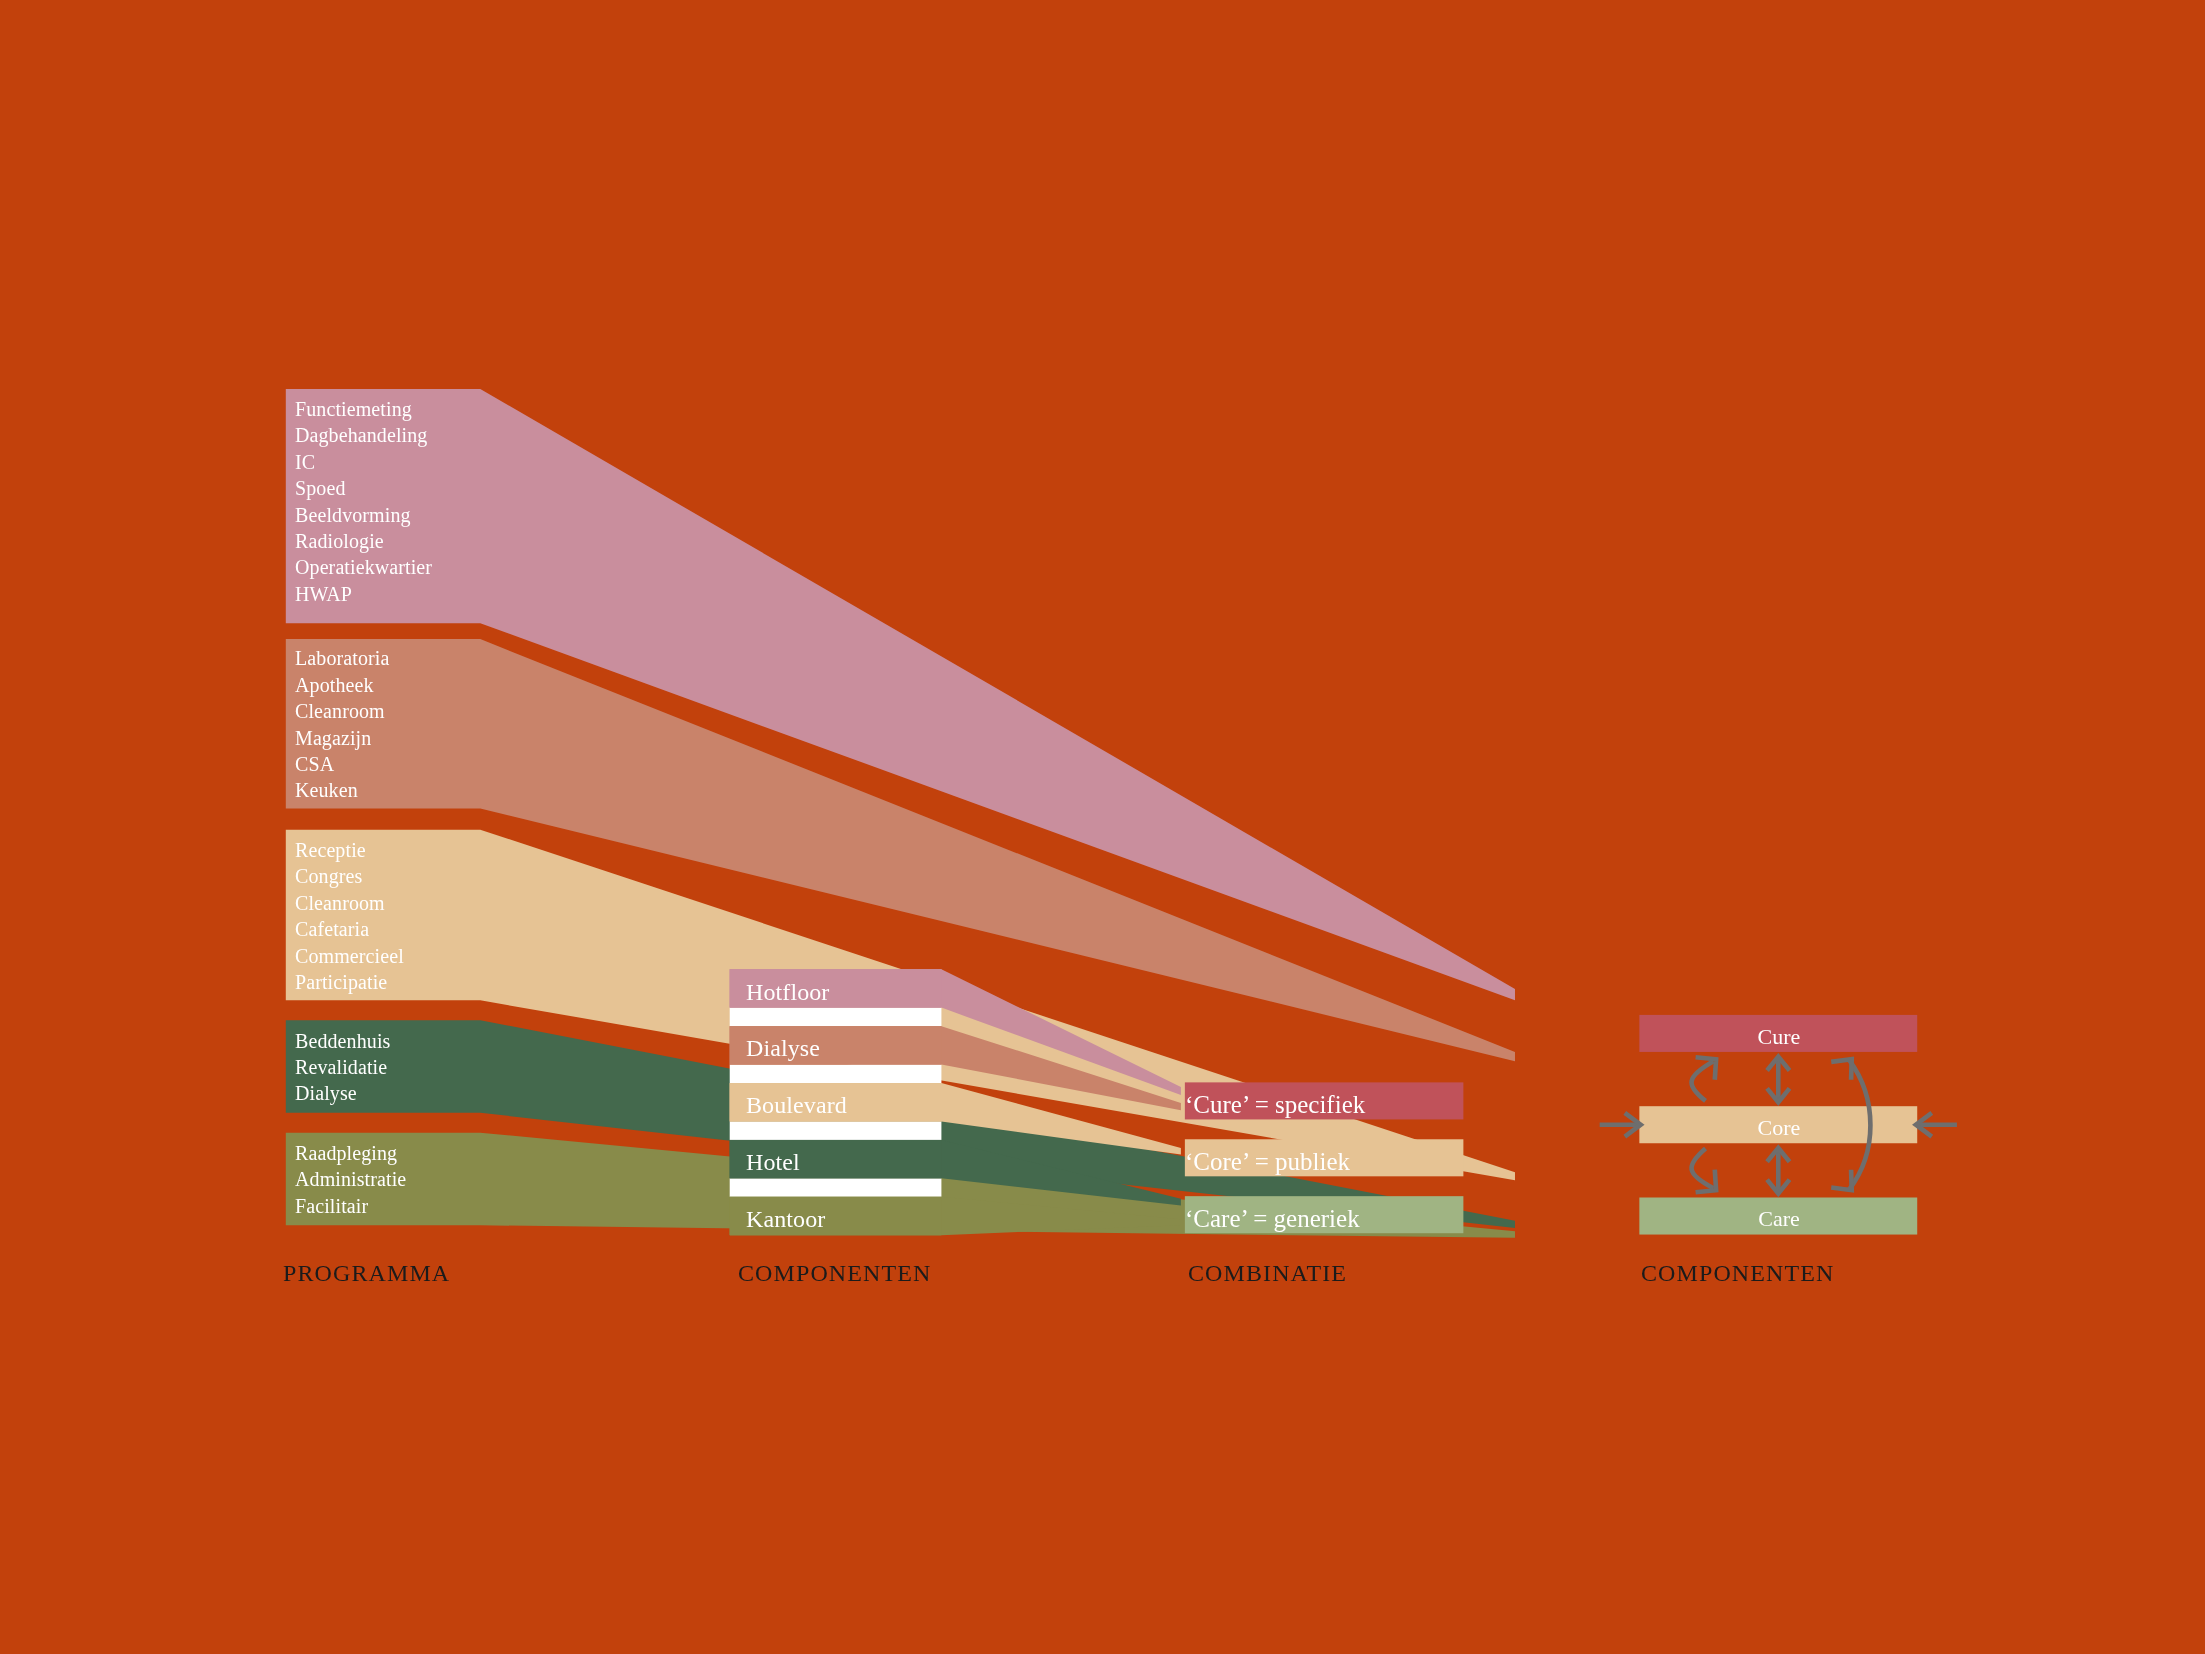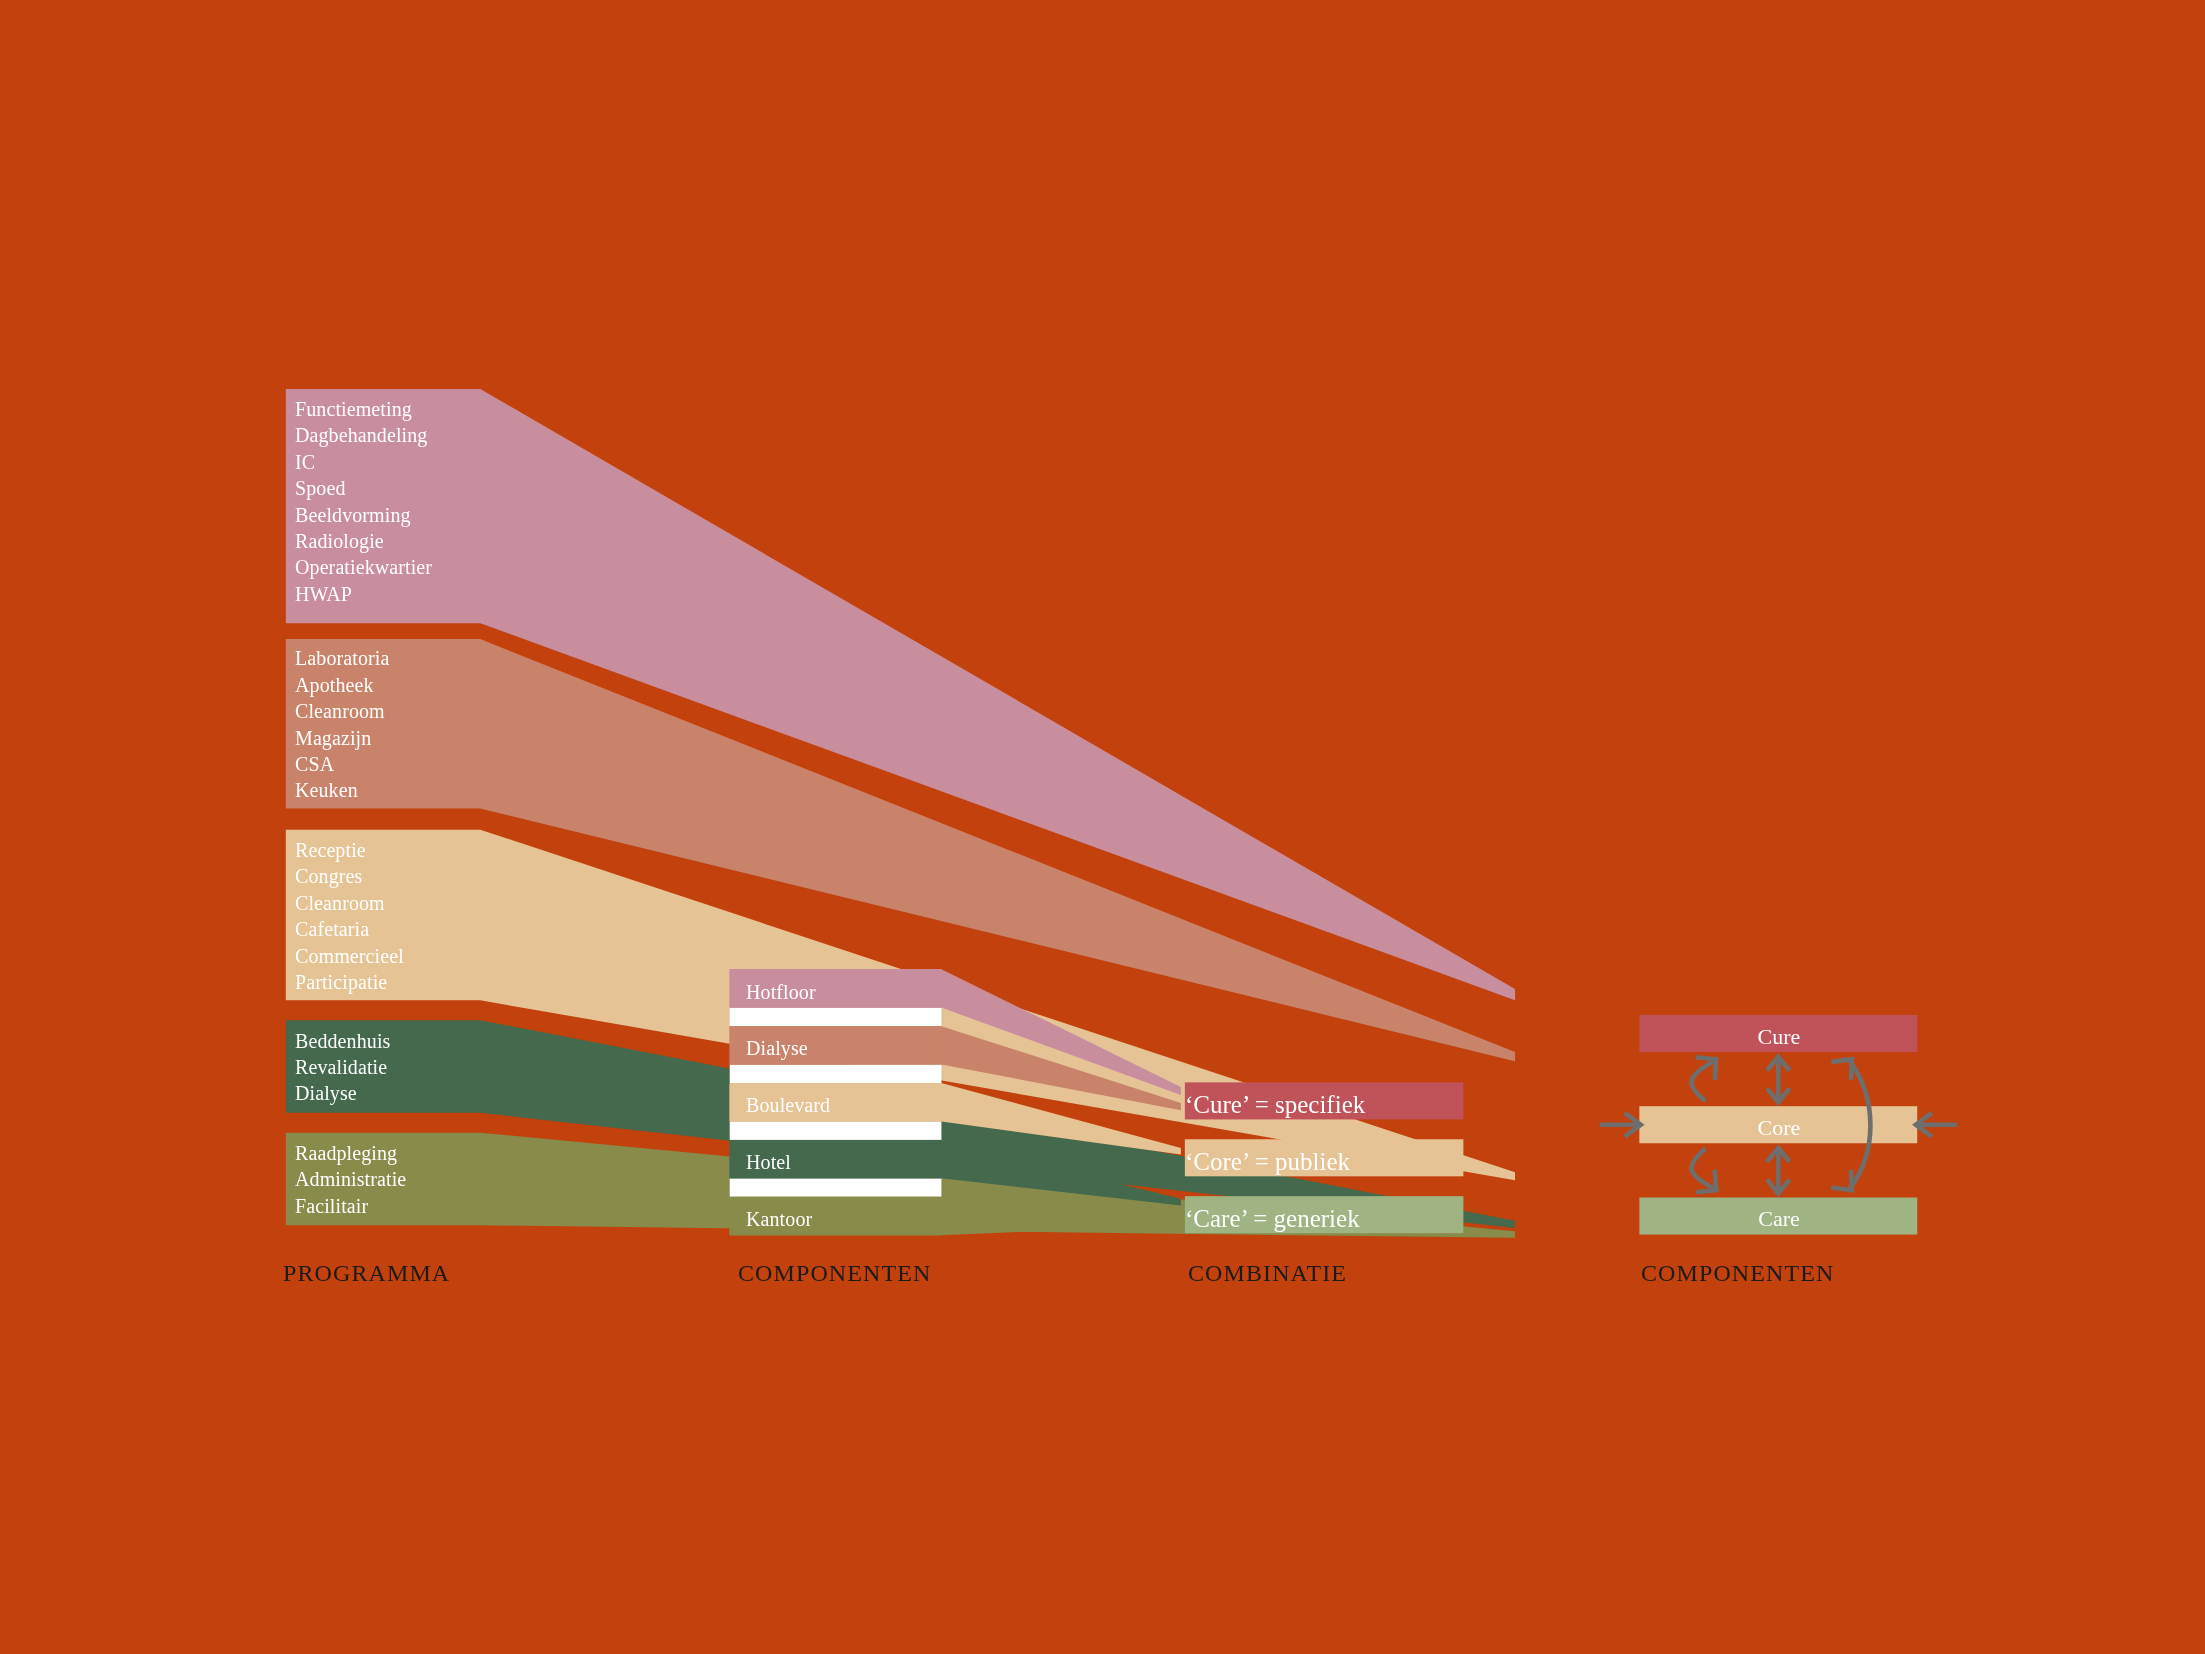--- a/index.html
+++ b/index.html
@@ -22,21 +22,21 @@
   .blk-label {
     position: absolute;
     color: #ffffff;
     font-family: "Liberation Serif", serif;
     font-size: 20px;
     line-height: 26.5px;
     white-space: nowrap;
     letter-spacing: 0.1px;
   }
   .prog-label { left: 295px; }
-  .comp-label { font-size: 20px; }
+  .comp-label { font-size: 24px; }
   .col-caption {
     position: absolute;
     font-family: "Liberation Serif", serif;
     font-size: 24px;
     letter-spacing: 1.1px;
     color: #1b1b1b;
     white-space: nowrap;
   }
   .verb-band-label {
     position: absolute;

